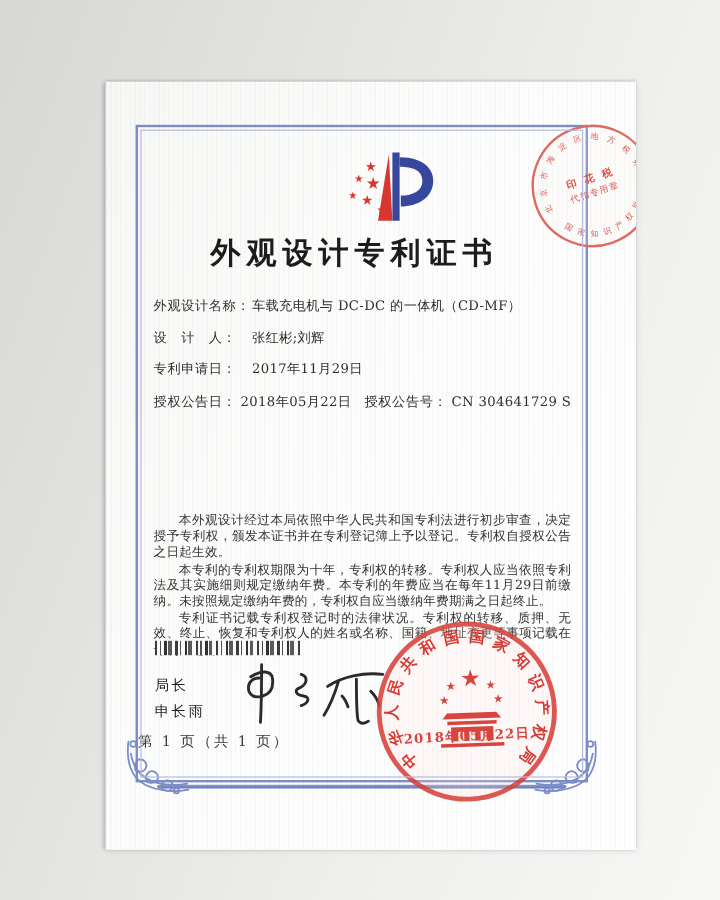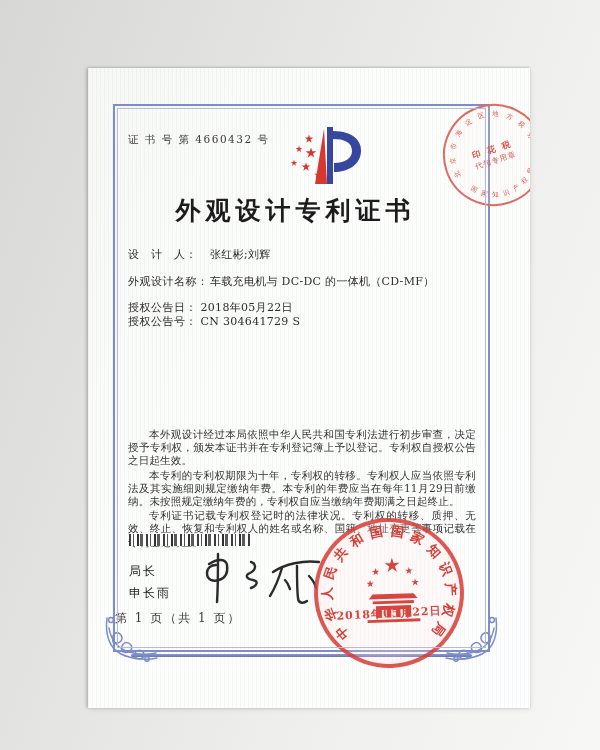--- a/index.html
+++ b/index.html
@@ -40,21 +40,21 @@
   .logo { position:absolute; left:167px; top:16px; width:86px; height:74px; }
   .title {
     position:absolute; left:0; right:12px; top:88px; text-align:center;
     font-size:25px; font-weight:bold; color:#1c1c1c; letter-spacing:5px;
     font-family:"DejaVu Serif","Liberation Serif",serif;
   }
   .fields { position:absolute; left:13px; right:10px; top:142px; font-size:11px; color:#2e2e2e; }
   .f-row { display:flex; align-items:baseline; margin-bottom:12.5px; line-height:14px; white-space:nowrap; }
   .f-label { flex:0 0 auto; min-width:82px; letter-spacing:.5px; }
   .f-value { letter-spacing:.3px; }
-  .f-row.grant { justify-content:space-between;flex-direction:column; }
+  .f-row.grant { justify-content:space-between; }
   .grant-right { margin-right:2px; }
 
   .paragraphs {
     position:absolute; left:13px; right:12px; top:322px;
     font-size:10.5px; line-height:13.2px; color:#333; text-align:justify;
   }
   .paragraphs p { text-indent:2em; margin-bottom:1px; letter-spacing:.2px; }
 
   .barcode {
     position:absolute; left:14px; top:428px; width:122px; height:12px;
@@ -116,21 +116,20 @@
         <path d="M6,10 C4,26 8,40 20,46 C32,52 48,52 56,50"></path>
         <path d="M8,20 C10,32 16,40 28,44 C38,47 50,46 55,45"></path>
         <path d="M12,34 C10,26 16,22 20,27 C23,32 18,37 13,34 Z"></path>
         <path d="M22,44 C18,38 24,32 29,36 C33,40 29,46 23,44 Z"></path>
         <path d="M34,50 C32,44 38,40 42,44 C45,48 41,53 35,50 Z"></path>
         <circle cx="10" cy="12" r="2.4"></circle>
         <circle cx="46" cy="51" r="2.2"></circle>
       </g>
     </svg>
 
-    <div class="cert-no">证 书 号 第 4660432 号</div>
 
     <svg class="logo" viewBox="0 0 86 74">
       <defs>
         <polygon id="lstar" points="0,-1 0.224,-0.309 0.951,-0.309 0.363,0.118 0.588,0.809 0,0.382 -0.588,0.809 -0.363,0.118 -0.951,-0.309 -0.224,-0.309"></polygon>
       </defs>
       <polygon points="42,7 33,62 45,62" fill="#d8372f"></polygon>
       <polygon points="45,5 51,5 51,62 45,62" fill="#37479e"></polygon>
       <path d="M51,9 C72,9 80,20 79,30 C78,43 66,50 52,50 L52,41 C62,41 70,37 70,29 C70,20 62,17 51,17 Z" fill="#37479e"></path>
       <g fill="#d8372f">
         <use href="#lstar" transform="translate(27,17) scale(4.5)"></use>
@@ -139,26 +138,30 @@
         <use href="#lstar" transform="translate(12,41) scale(3.4)"></use>
         <use href="#lstar" transform="translate(24,45) scale(4.6)"></use>
         <use href="#lstar" transform="translate(36,53) scale(3.8)"></use>
       </g>
     </svg>
 
     <div class="title">外观设计专利证书</div>
 
     <div class="fields">
       <div class="f-row">
+        <span class="f-label">外观设计名称：</span>
+        <span class="f-value">车载充电机与 DC-DC 的一体机（CD-MF）</span>
+      </div>
+      <div class="f-row">
         <span class="f-label">设　计　人：</span>
         <span class="f-value">张红彬;刘辉</span>
       </div>
       <div class="f-row">
-        <span class="f-label">外观设计名称：</span>
-        <span class="f-value">车载充电机与 DC-DC 的一体机（CD-MF）</span>
+        <span class="f-label">专利申请日：</span>
+        <span class="f-value">2017年11月29日</span>
       </div>
       <div class="f-row grant">
         <span>
           <span class="f-label">授权公告日：</span>
           <span class="f-value">2018年05月22日</span>
         </span>
         <span class="grant-right">
           <span class="f-label" style="min-width:0">授权公告号：</span>
           <span class="f-value">CN 304641729 S</span>
         </span>

